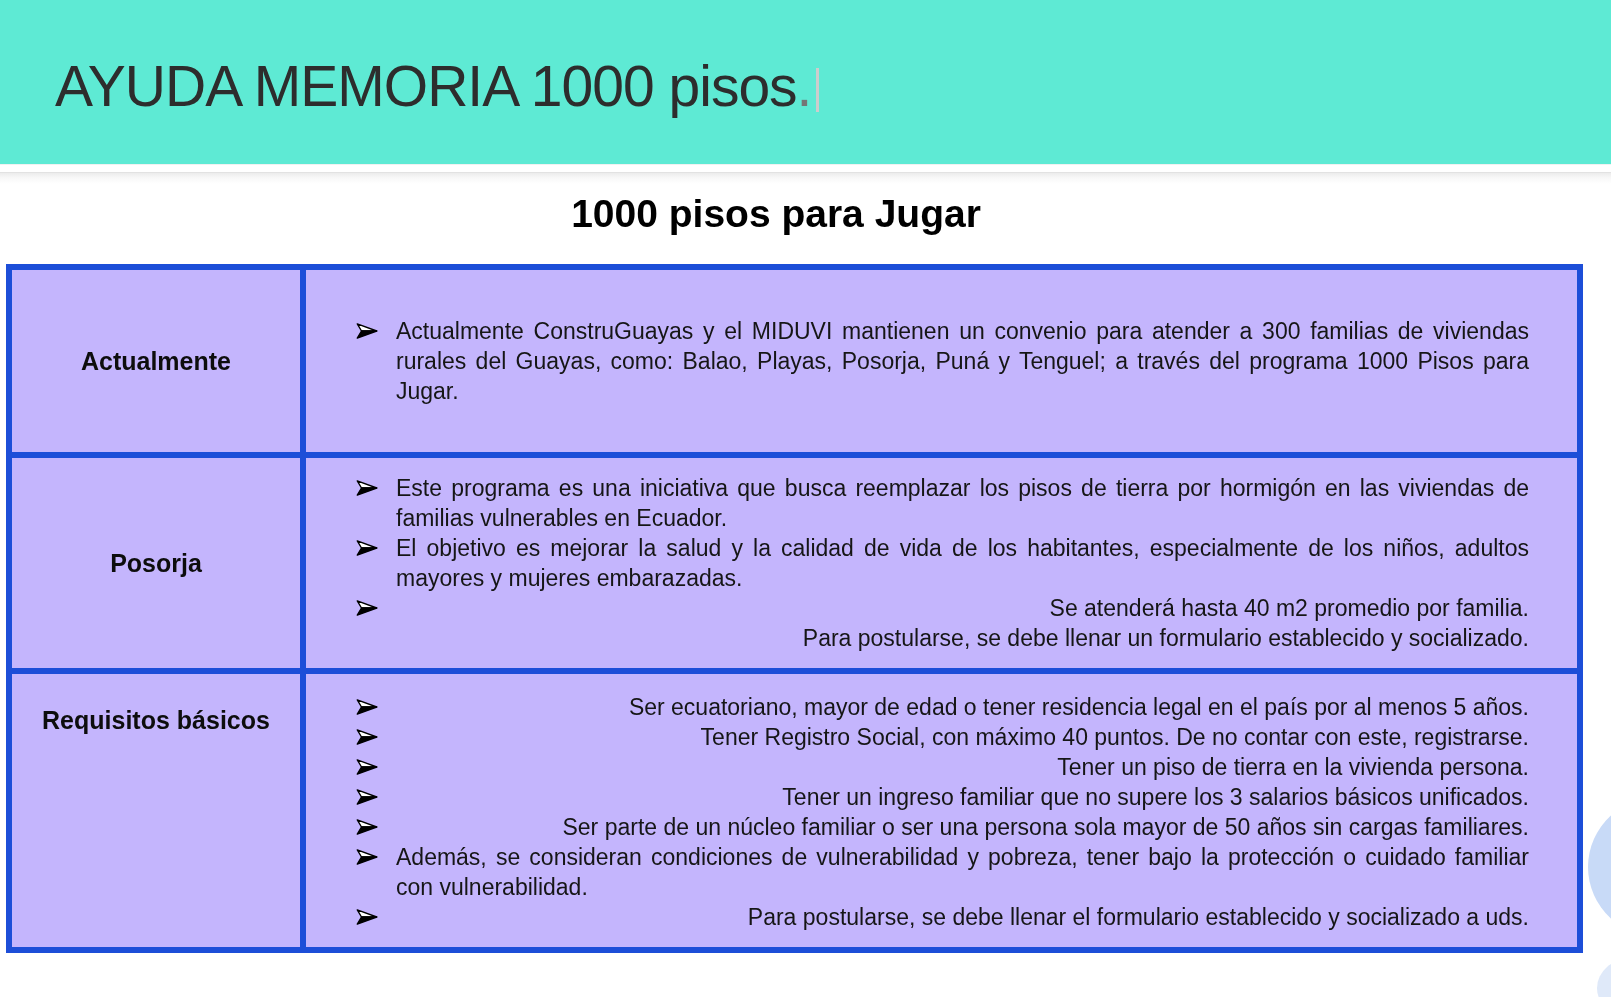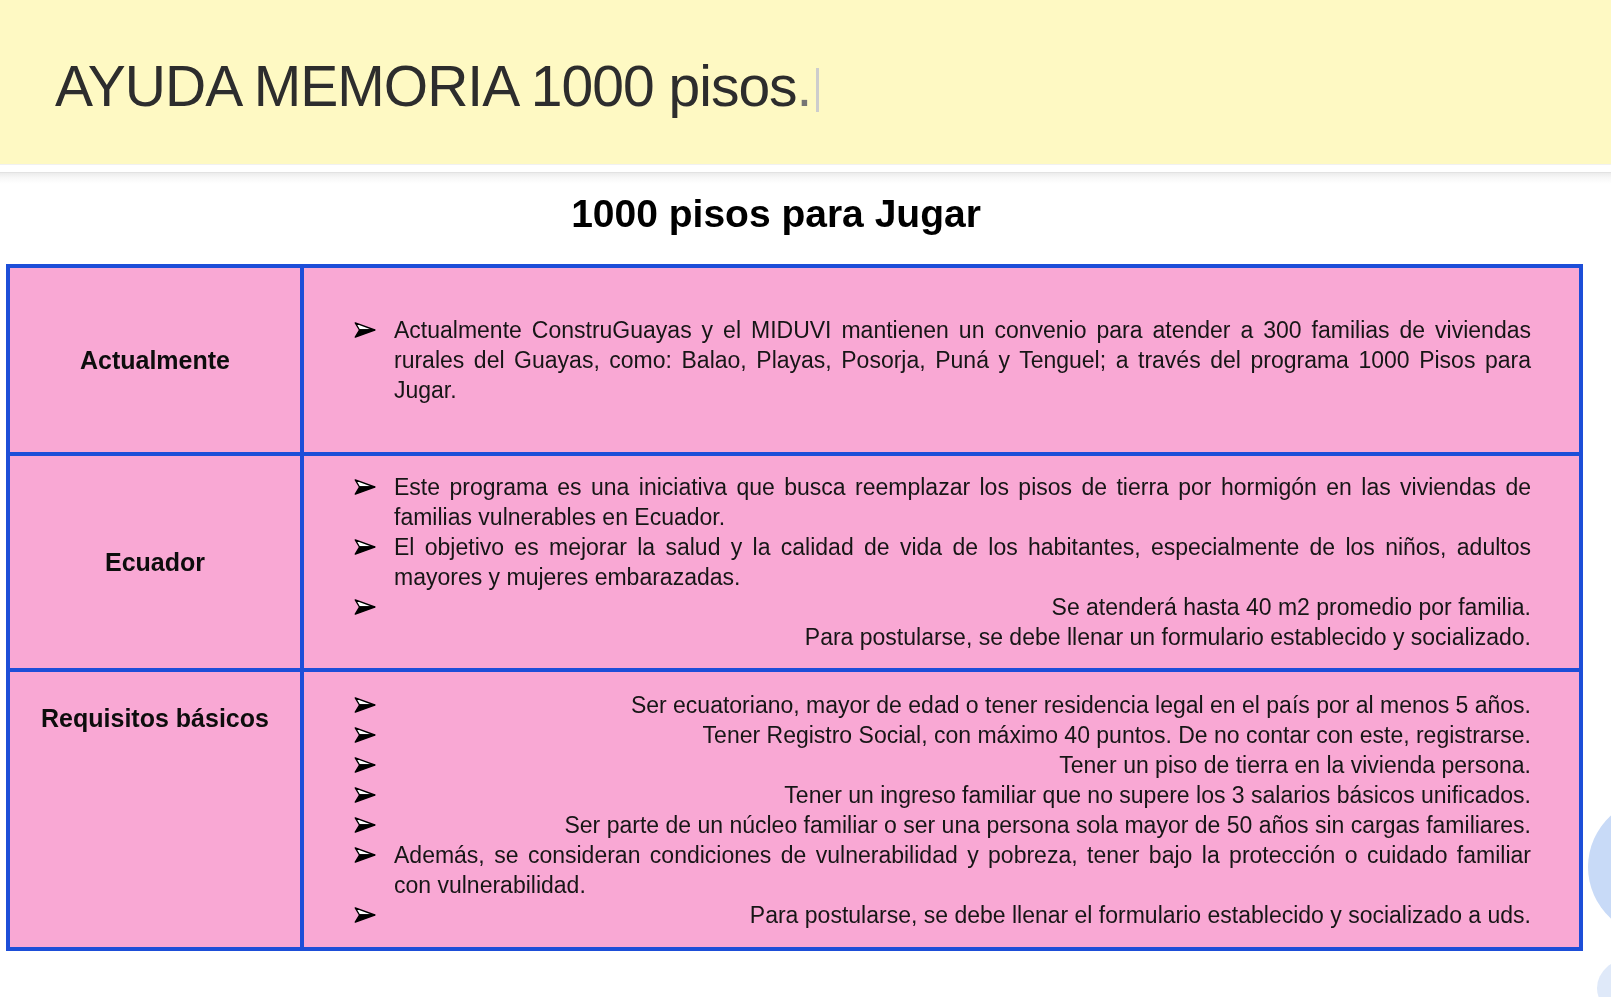--- a/index.html
+++ b/index.html
@@ -10,21 +10,21 @@
     overflow: hidden;
     font-family: "Liberation Sans", sans-serif;
     color: #1c1c1c;
   }
 
   
   .doc-header {
     position: absolute;
     left: 0; top: 0;
     width: 1611px; height: 164px;
-    background: #fef9c3;
+    background: #5eead4;
   }
   .doc-title {
     position: absolute;
     left: 55px; top: 52px;
     font-size: 57px;
     line-height: 68px;
     font-weight: 400;
     letter-spacing: -1px;
     color: #2d2d2d;
     white-space: nowrap;
@@ -66,22 +66,22 @@
 
   
   .doc-table {
     position: absolute;
     left: 6px; top: 264px;
     width: 1577px;
     border-collapse: collapse;
     table-layout: fixed;
   }
   .doc-table td {
-    border: 4px solid #1d4ed8;
-    background: #f9a8d4;
+    border: 6px solid #1d4ed8;
+    background: #c4b5fd;
   }
   col.c-label { width: 294px; }
   td.label-cell {
     font-weight: 700;
     font-size: 25px;
     text-align: center;
     vertical-align: middle;
     color: #0d0d0d;
   }
   td.content-cell {
@@ -159,21 +159,21 @@
                 <path d="M1.5 18.5 L24.5 10 L6.5 10 Z" fill="#000" stroke="#000" stroke-width="1.6" stroke-linejoin="round"></path>
               </svg>
         </span>
         <span class="btext">Actualmente ConstruGuayas y el MIDUVI mantienen un convenio para atender a 300 familias de viviendas rurales del Guayas, como:  Balao, Playas, Posorja, Puná y Tenguel; a través del programa 1000 Pisos para Jugar.</span>
       </div>
     </td>
   </tr>
 
   <tr class="row-2">
     <td class="label-cell">
-      <span>Ecuador</span>
+      <span>Posorja</span>
     </td>
     <td class="content-cell">
       <div class="bullet-row">
         <span class="arrow-cell">
           <svg viewBox="0 0 26 20">
                 <path d="M1.5 1.5 L24.5 10 L6.5 10 Z" fill="#ffffff" stroke="#000" stroke-width="1.6" stroke-linejoin="round"></path>
                 <path d="M1.5 18.5 L24.5 10 L6.5 10 Z" fill="#000" stroke="#000" stroke-width="1.6" stroke-linejoin="round"></path>
               </svg>
         </span>
         <span class="btext">Este programa es una iniciativa que busca reemplazar los pisos de tierra por hormigón en las viviendas de familias vulnerables en Ecuador.</span>

